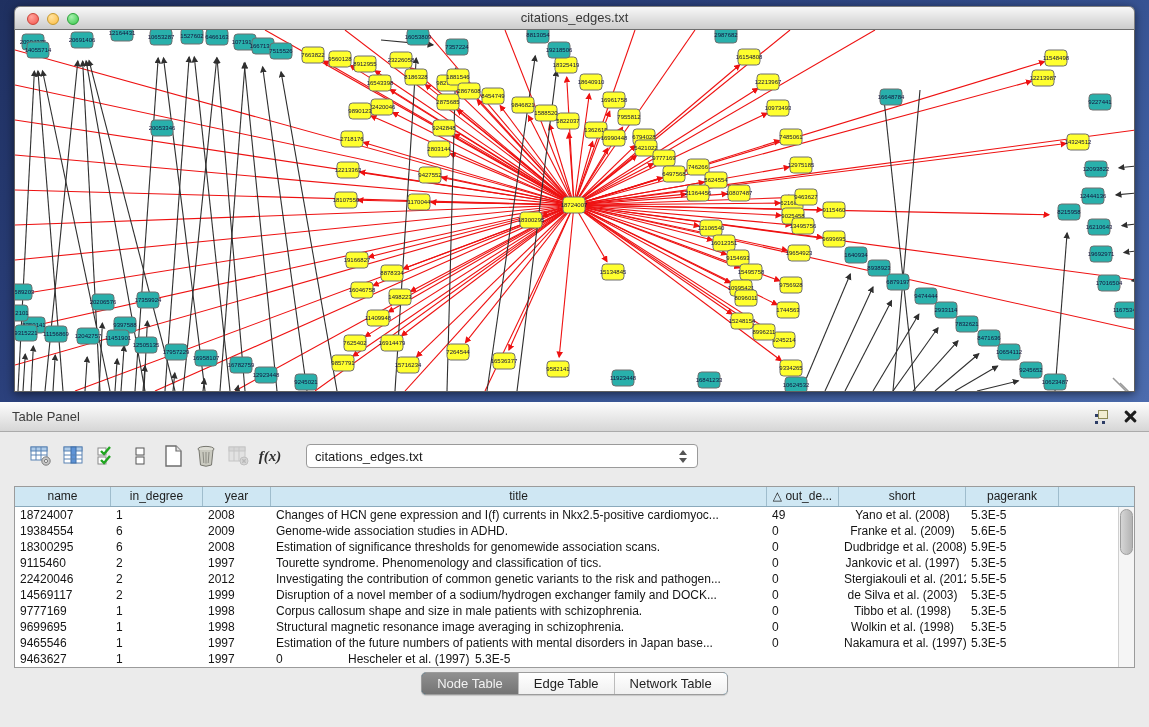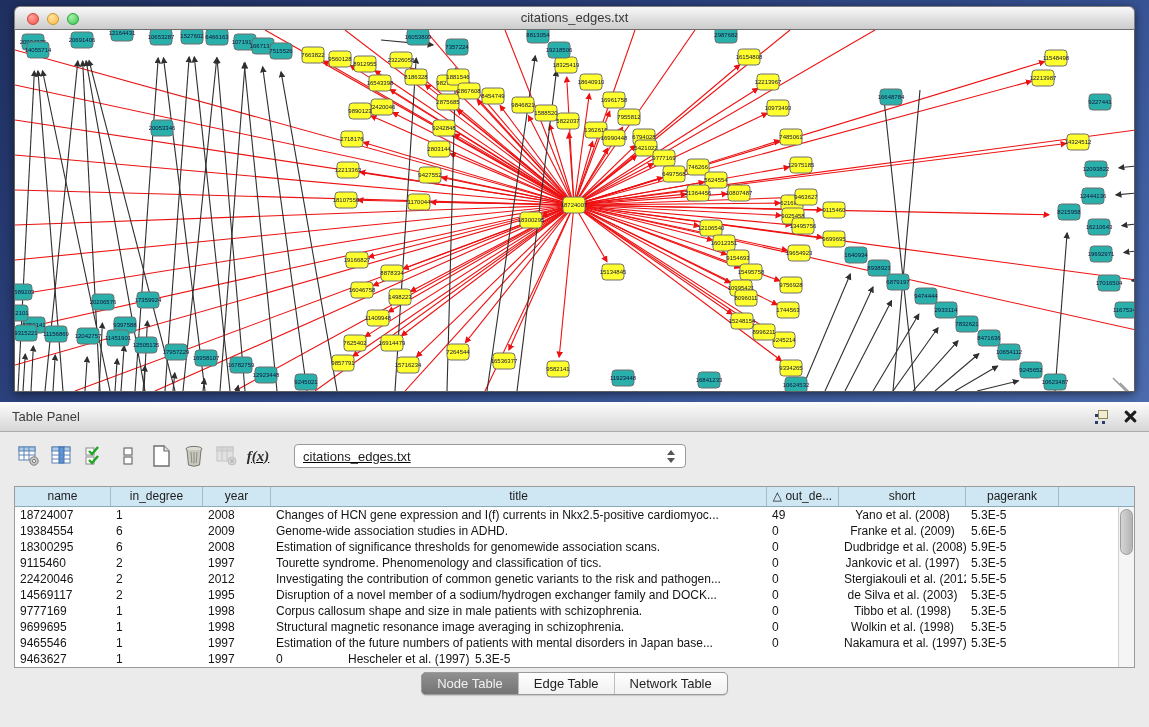--- a/index.html
+++ b/index.html
@@ -42,21 +42,21 @@
   .panel-header-icons { display: flex; align-items: center; gap: 14px; }
   .float-icon { width: 15px; height: 14px; position: relative; }
   .float-icon .back { position: absolute; left: 3px; top: 0; width: 10px; height: 9px; border: 1px solid #8d8a55; background: #f2edd2; }
   .float-icon .c1, .float-icon .c2, .float-icon .c3 { position: absolute; width: 3px; height: 3px; background: #2d3d66; }
   .float-icon .c1 { left: 0; top: 4px; } .float-icon .c2 { left: 0; top: 11px; } .float-icon .c3 { left: 7px; top: 11px; }
   .close-icon { width: 13px; height: 13px; position: relative; cursor: default; }
   .close-icon i { position: absolute; left: -1px; top: 5px; width: 15px; height: 3px; background: #1d1d1d; border-radius: 1px; }
   .close-icon i:first-child { transform: rotate(45deg); }
   .close-icon i:last-child  { transform: rotate(-45deg); }
   
-  .panel-toolbar { height: 48px; display: flex; align-items: center; padding-left: 16px; text-decoration: underline; }
+  .panel-toolbar { height: 48px; display: flex; align-items: center; padding-left: 28px; }
   .tb-icon { width: 26px; height: 26px; display: flex; align-items: center; justify-content: center; margin-right: 7px; }
   .tb-icon.disabled { opacity: .45; }
   .fx { font-family: "Liberation Serif", serif; font-style: italic; font-weight: bold; font-size: 15px; color: #2e2e2e; margin-right: 4px; }
   .combo {
     margin-left: 14px; width: 392px; height: 24px; background: #ffffff;
     border: 1px solid #9a9a9a; border-radius: 4px; display: flex; align-items: center;
     padding: 0 8px; font-size: 13px; color: #1c1c1c; position: relative;
   }
   .combo .combo-text { flex: 1; }
   .combo .stepper { display: flex; flex-direction: column; gap: 3px; align-items: center; padding-right: 2px; }
@@ -704,21 +704,21 @@
           <div class="td c2">2012</div>
           <div class="td c3">Investigating the contribution of common genetic variants to the risk and pathogen...</div>
           <div class="td c4">0</div>
           <div class="td c5">Stergiakouli et al. (2012)</div>
           <div class="td c6">5.5E-5</div>
           <div class="td c7"></div>
         </div>
         <div class="tr">
           <div class="td c0">14569117</div>
           <div class="td c1">2</div>
-          <div class="td c2">1995</div>
+          <div class="td c2">1999</div>
           <div class="td c3">Disruption of a novel member of a sodium/hydrogen exchanger family and DOCK...</div>
           <div class="td c4">0</div>
           <div class="td c5">de Silva et al. (2003)</div>
           <div class="td c6">5.3E-5</div>
           <div class="td c7"></div>
         </div>
         <div class="tr">
           <div class="td c0">9777169</div>
           <div class="td c1">1</div>
           <div class="td c2">1998</div>

